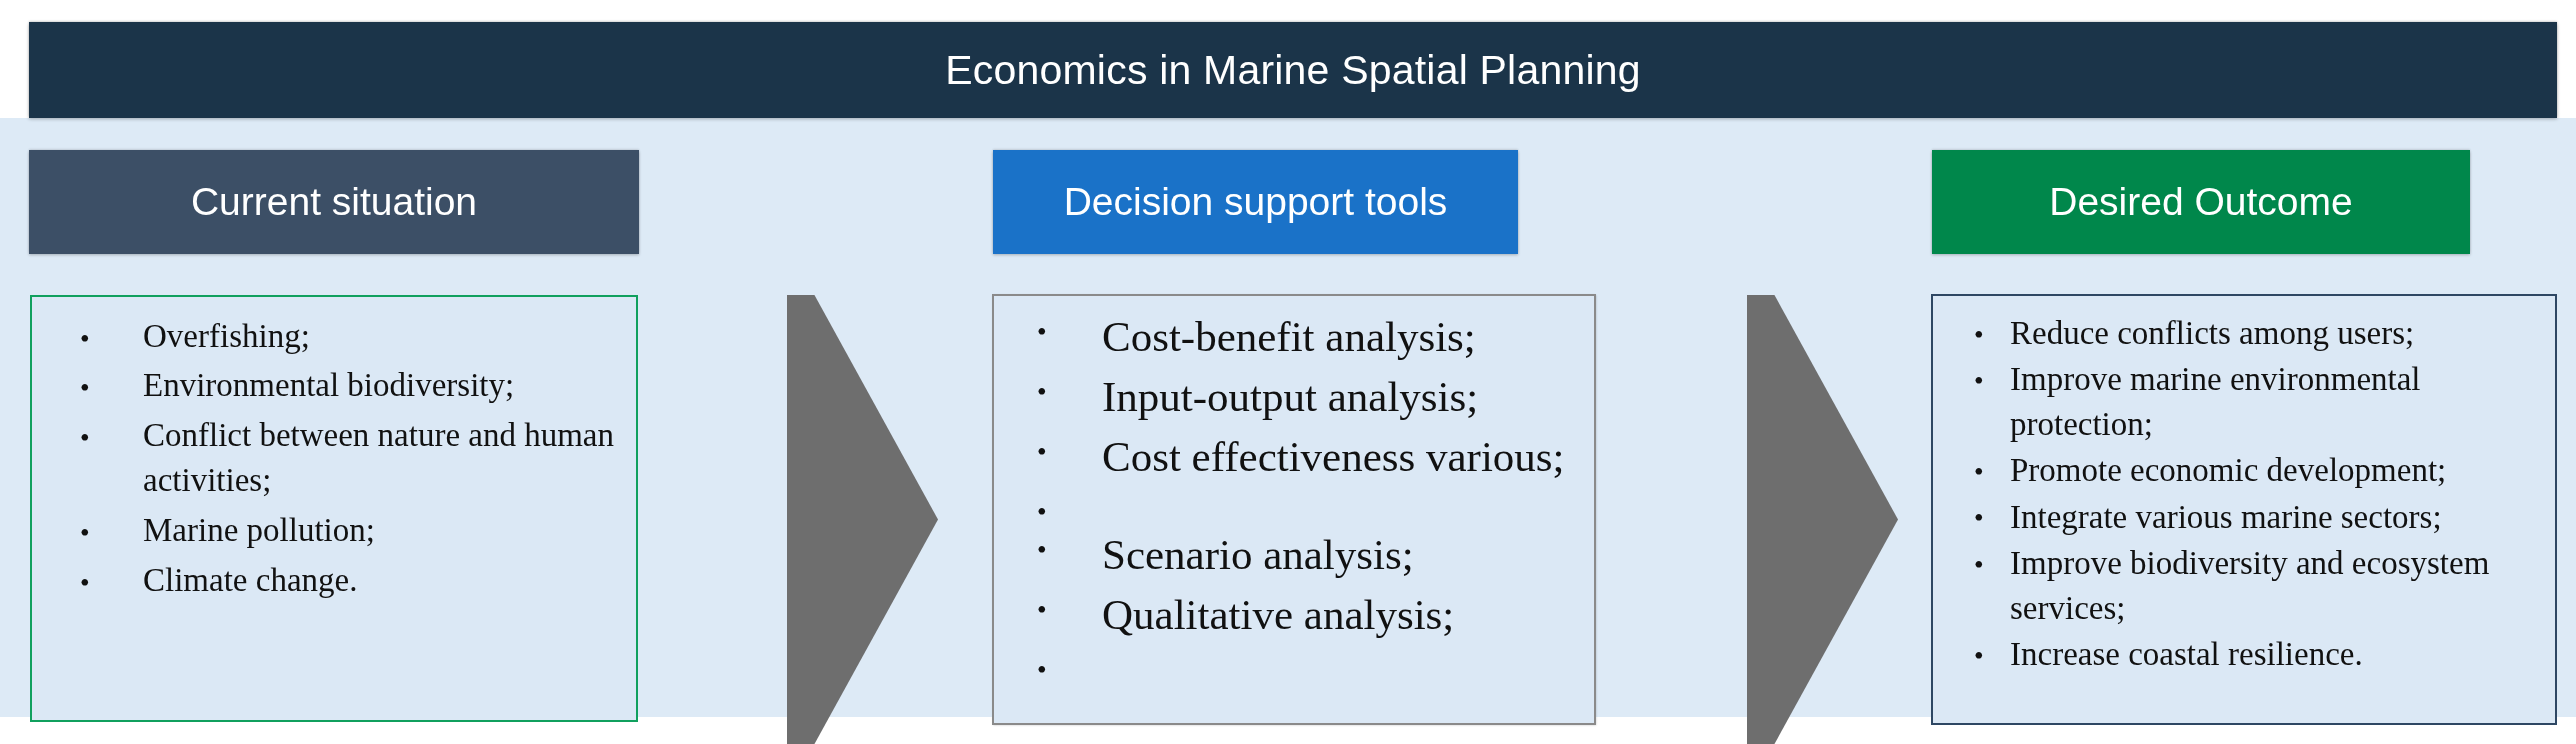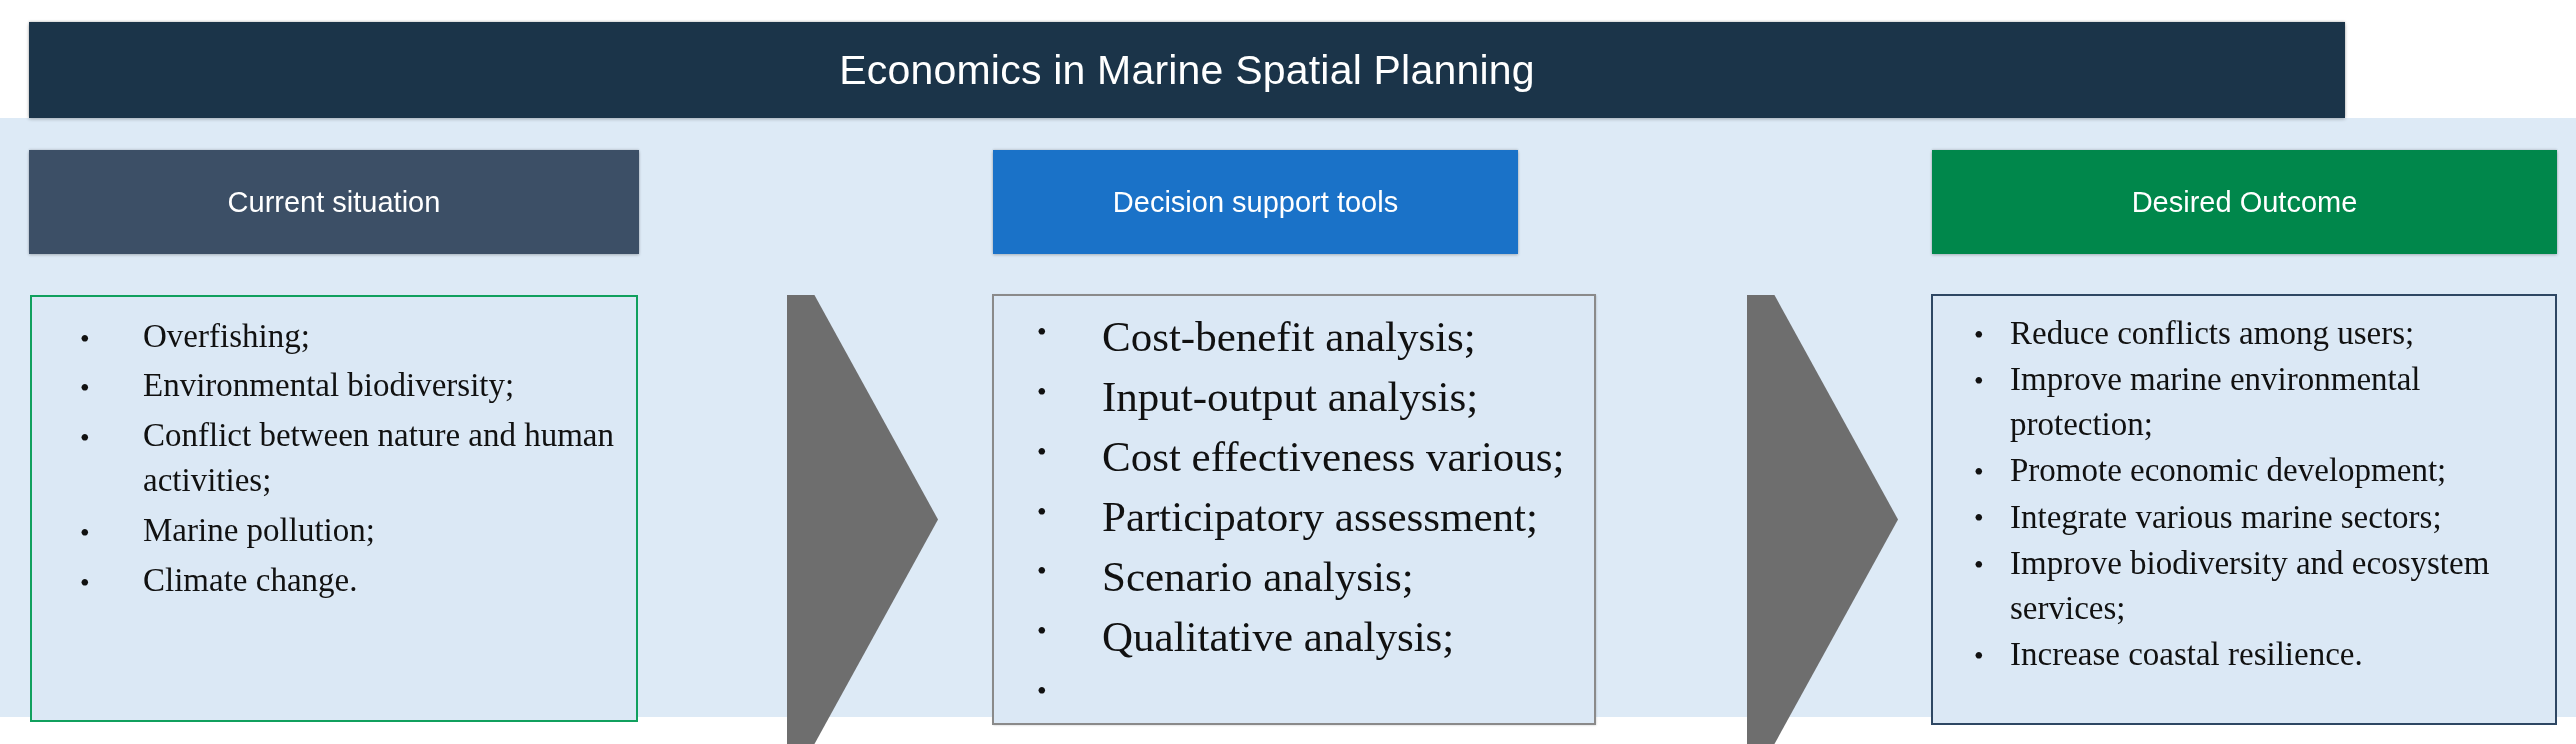--- a/index.html
+++ b/index.html
@@ -13,21 +13,21 @@
     position: relative;
     overflow: hidden;
     font-family: "Liberation Sans", sans-serif;
   }
 
   
   #title-bar {
     position: absolute;
     left: 29px;
     top: 22px;
-    width: 2316px;
+    width: 2528px;
     height: 96px;
     background: #1B3449;
     box-sizing: border-box;
     display: flex;
     align-items: center;
     justify-content: center;
     box-shadow: 0 2.1px 3.4px rgba(0,0,0,0.28), 0 -1.4px 2.1px rgba(0,0,0,0.18);
   }
   #title-text {
     color: #ffffff;
@@ -53,28 +53,28 @@
     position: absolute;
     height: 104px;
     box-sizing: border-box;
     display: flex;
     align-items: center;
     justify-content: center;
     box-shadow: 0 2.1px 2.7px rgba(0,0,0,0.25), 0 -1.4px 2.1px rgba(0,0,0,0.14);
   }
   .col-header-text {
     color: #ffffff;
-    font-size: 29px;
+    font-size: 39px;
     font-weight: 400;
     font-family: "Liberation Sans", sans-serif;
     white-space: nowrap;
   }
   #header-current   { left: 29px;   top: 150px; width: 610px;  background: #3C4F66; }
   #header-tools     { left: 993px; top: 150px; width: 525px;  background: #1A72C8; }
-  #header-outcome   { left: 1932px; top: 150px; width: 625px;  background: #00874B; }
+  #header-outcome   { left: 1932px; top: 150px; width: 538px;  background: #00874B; }
 
   
   .content-box {
     position: absolute;
     box-sizing: border-box;
     background: #DBE8F5;
   }
   #box-current {
     left: 30px; top: 295px; width: 608px; height: 427px;
     border: 2.7px solid #10A05E;
@@ -194,21 +194,20 @@
     <li class="bullet-item">
       <span class="bullet-dot">•</span>
       <span class="bullet-text">Input-output analysis;</span>
     </li>
     <li class="bullet-item">
       <span class="bullet-dot">•</span>
       <span class="bullet-text">Cost effectiveness various;</span>
     </li>
     <li class="bullet-item">
       <span class="bullet-dot">•</span>
-      <span class="bullet-text">Participatory assessment;</span>
     </li>
     <li class="bullet-item">
       <span class="bullet-dot">•</span>
       <span class="bullet-text">Scenario analysis;</span>
     </li>
     <li class="bullet-item">
       <span class="bullet-dot">•</span>
       <span class="bullet-text">Qualitative analysis;</span>
     </li>
     <li class="bullet-item">

